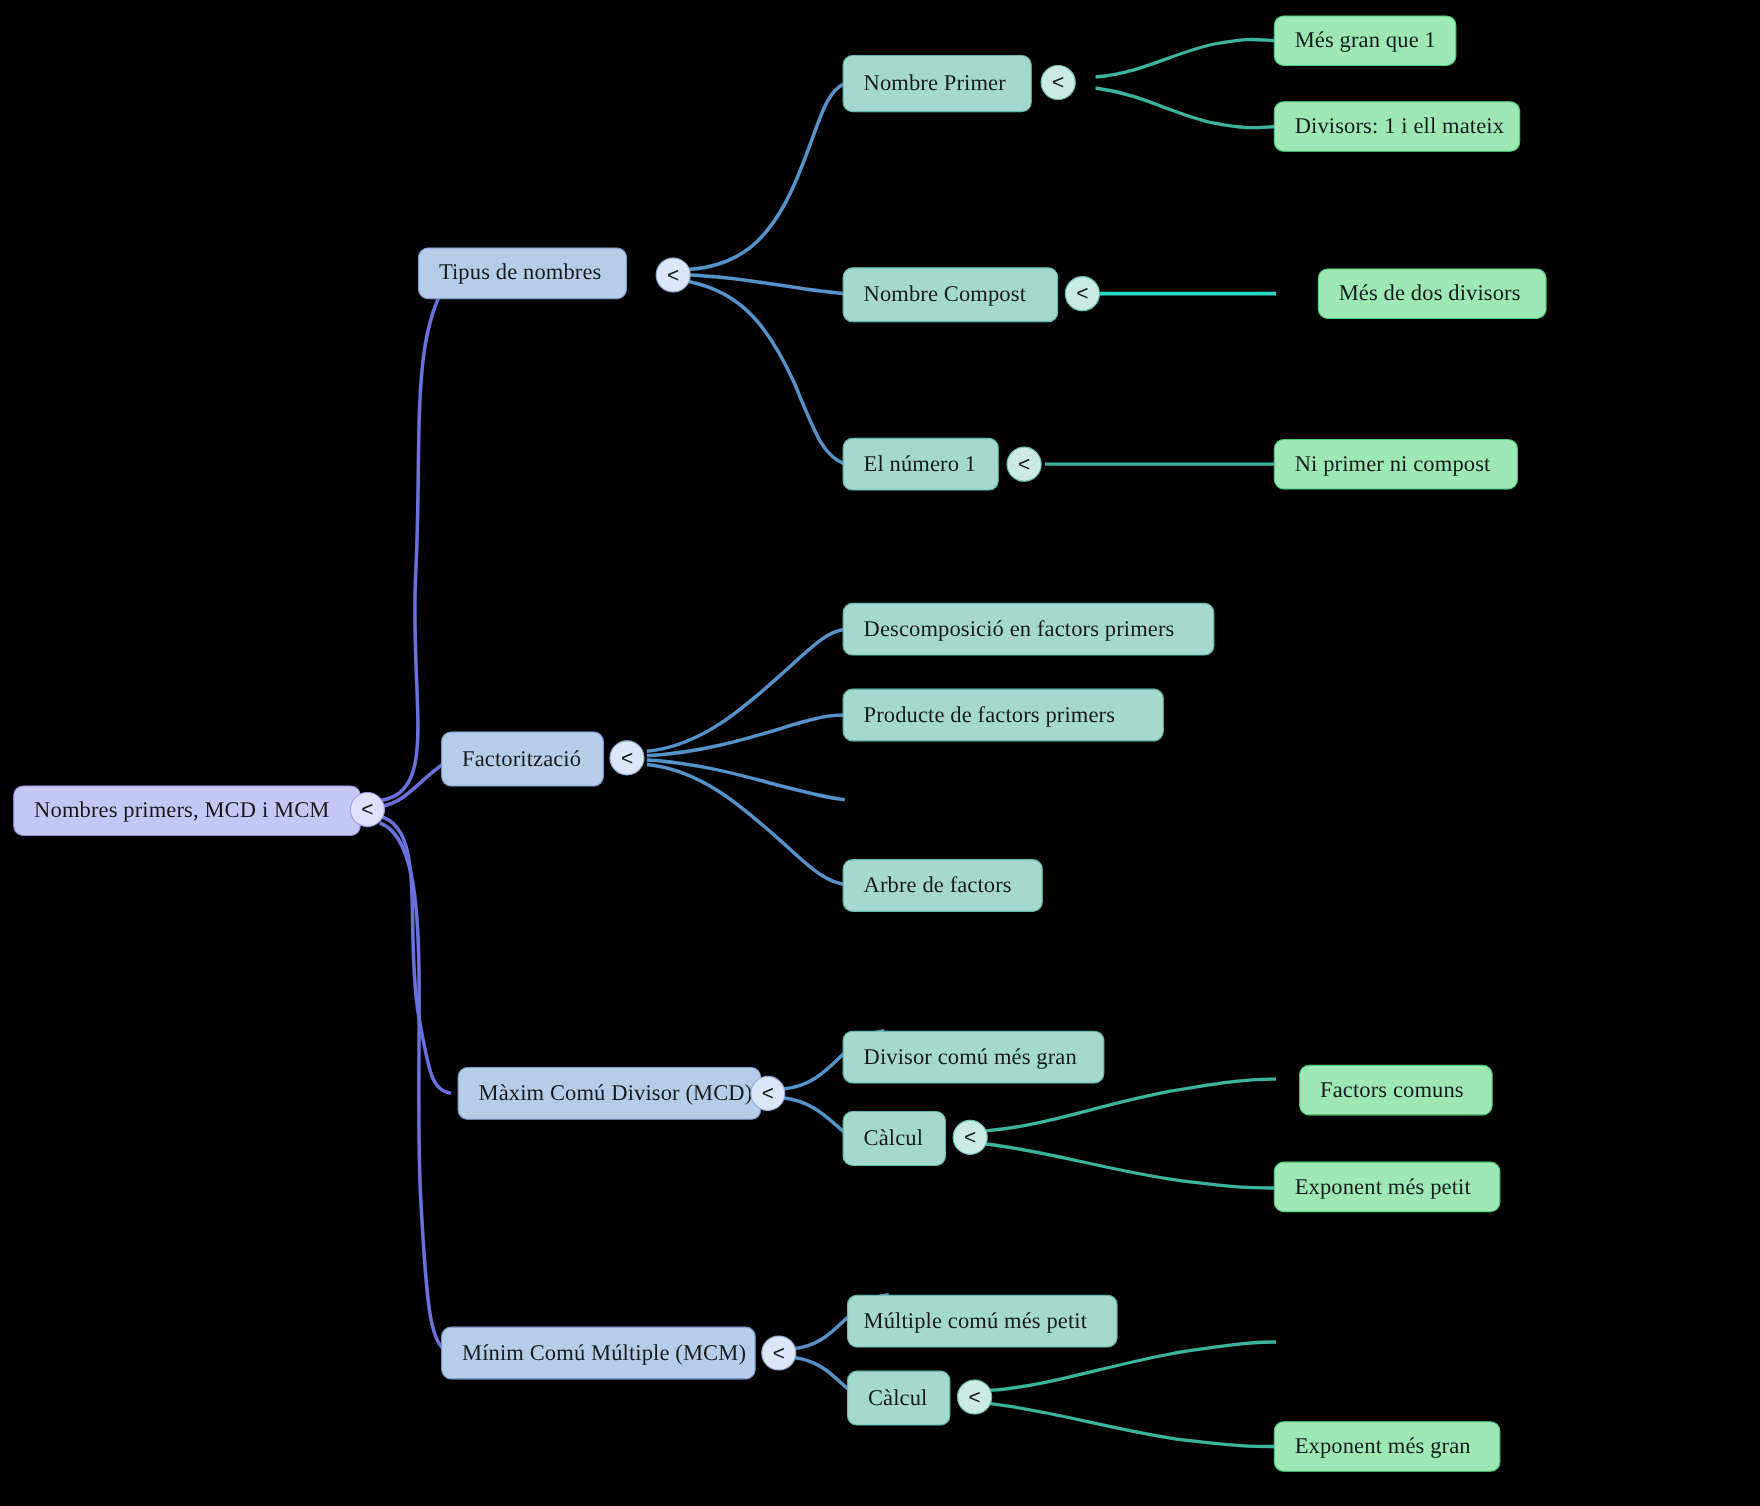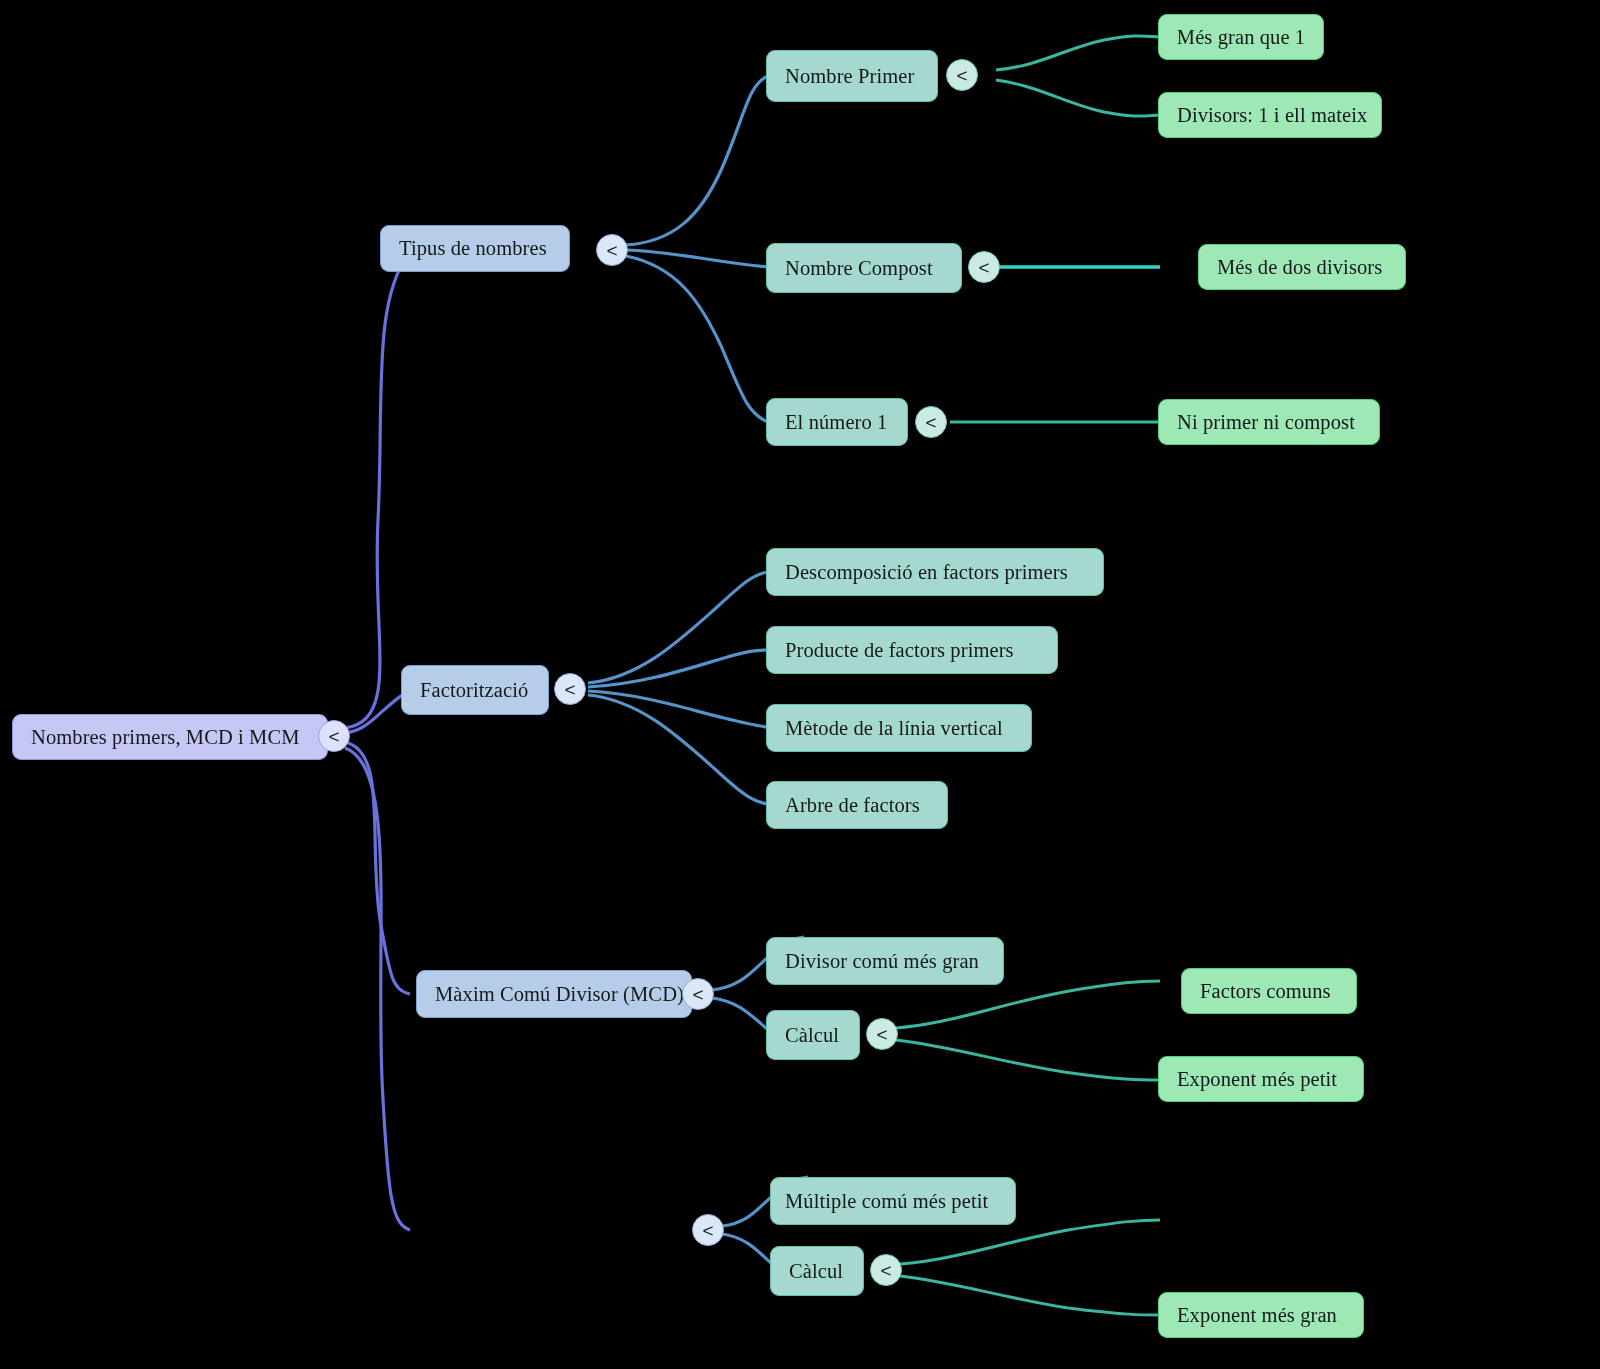--- a/index.html
+++ b/index.html
@@ -118,21 +118,21 @@
     <span>&lt;</span>
   </div>
 
   <div class="node lvl2" style="left:766px;top:50px;width:172px;height:52px;">
     <span class="lbl">Nombre Primer</span>
   </div>
   <div class="toggle t2" style="left:946px;top:59px;">
     <span>&lt;</span>
   </div>
 
-  <div class="node lvl3" style="left:1158px;top:14px;width:166px;height:46px;justify-content:center;">
+  <div class="node lvl3" style="left:1158px;top:14px;width:166px;height:46px;">
     <span class="lbl">Més gran que 1</span>
   </div>
   <div class="node lvl3" style="left:1158px;top:92px;width:224px;height:46px;">
     <span class="lbl">Divisors: 1 i ell mateix</span>
   </div>
 
   <div class="node lvl2" style="left:766px;top:243px;width:196px;height:50px;">
     <span class="lbl">Nombre Compost</span>
   </div>
   <div class="toggle t2" style="left:968px;top:251px;">
@@ -158,23 +158,20 @@
   <div class="toggle t1" style="left:554px;top:673px;">
     <span>&lt;</span>
   </div>
 
   <div class="node lvl2" style="left:766px;top:548px;width:338px;height:48px;">
     <span class="lbl">Descomposició en factors primers</span>
   </div>
   <div class="node lvl2" style="left:766px;top:626px;width:292px;height:48px;">
     <span class="lbl">Producte de factors primers</span>
   </div>
-  <div class="node lvl2" style="left:766px;top:704px;width:266px;height:48px;">
-    <span class="lbl">Mètode de la línia vertical</span>
-  </div>
   <div class="node lvl2" style="left:766px;top:781px;width:182px;height:48px;">
     <span class="lbl">Arbre de factors</span>
   </div>
 
   <div class="node lvl1" style="left:401px;top:970px;width:276px;height:48px;margin-left:15px;">
     <span class="lbl">Màxim Comú Divisor (MCD)</span>
   </div>
   <div class="toggle t1" style="left:682px;top:978px;">
     <span>&lt;</span>
   </div>
@@ -188,20 +185,23 @@
   <div class="toggle t2" style="left:866px;top:1018px;">
     <span>&lt;</span>
   </div>
   <div class="node lvl3" style="left:1158px;top:968px;width:176px;height:46px;margin-left:23px;">
     <span class="lbl">Factors comuns</span>
   </div>
   <div class="node lvl3" style="left:1158px;top:1056px;width:206px;height:46px;">
     <span class="lbl">Exponent més petit</span>
   </div>
 
+  <div class="node lvl1" style="left:401px;top:1206px;width:286px;height:48px;">
+    <span class="lbl">Mínim Comú Múltiple (MCM)</span>
+  </div>
   <div class="toggle t1" style="left:692px;top:1214px;">
     <span>&lt;</span>
   </div>
 
   <div class="node lvl2" style="left:770px;top:1177px;width:246px;height:48px;padding-left:14px;">
     <span class="lbl">Múltiple comú més petit</span>
   </div>
   <div class="node lvl2" style="left:770px;top:1246px;width:94px;height:50px;">
     <span class="lbl">Càlcul</span>
   </div>

